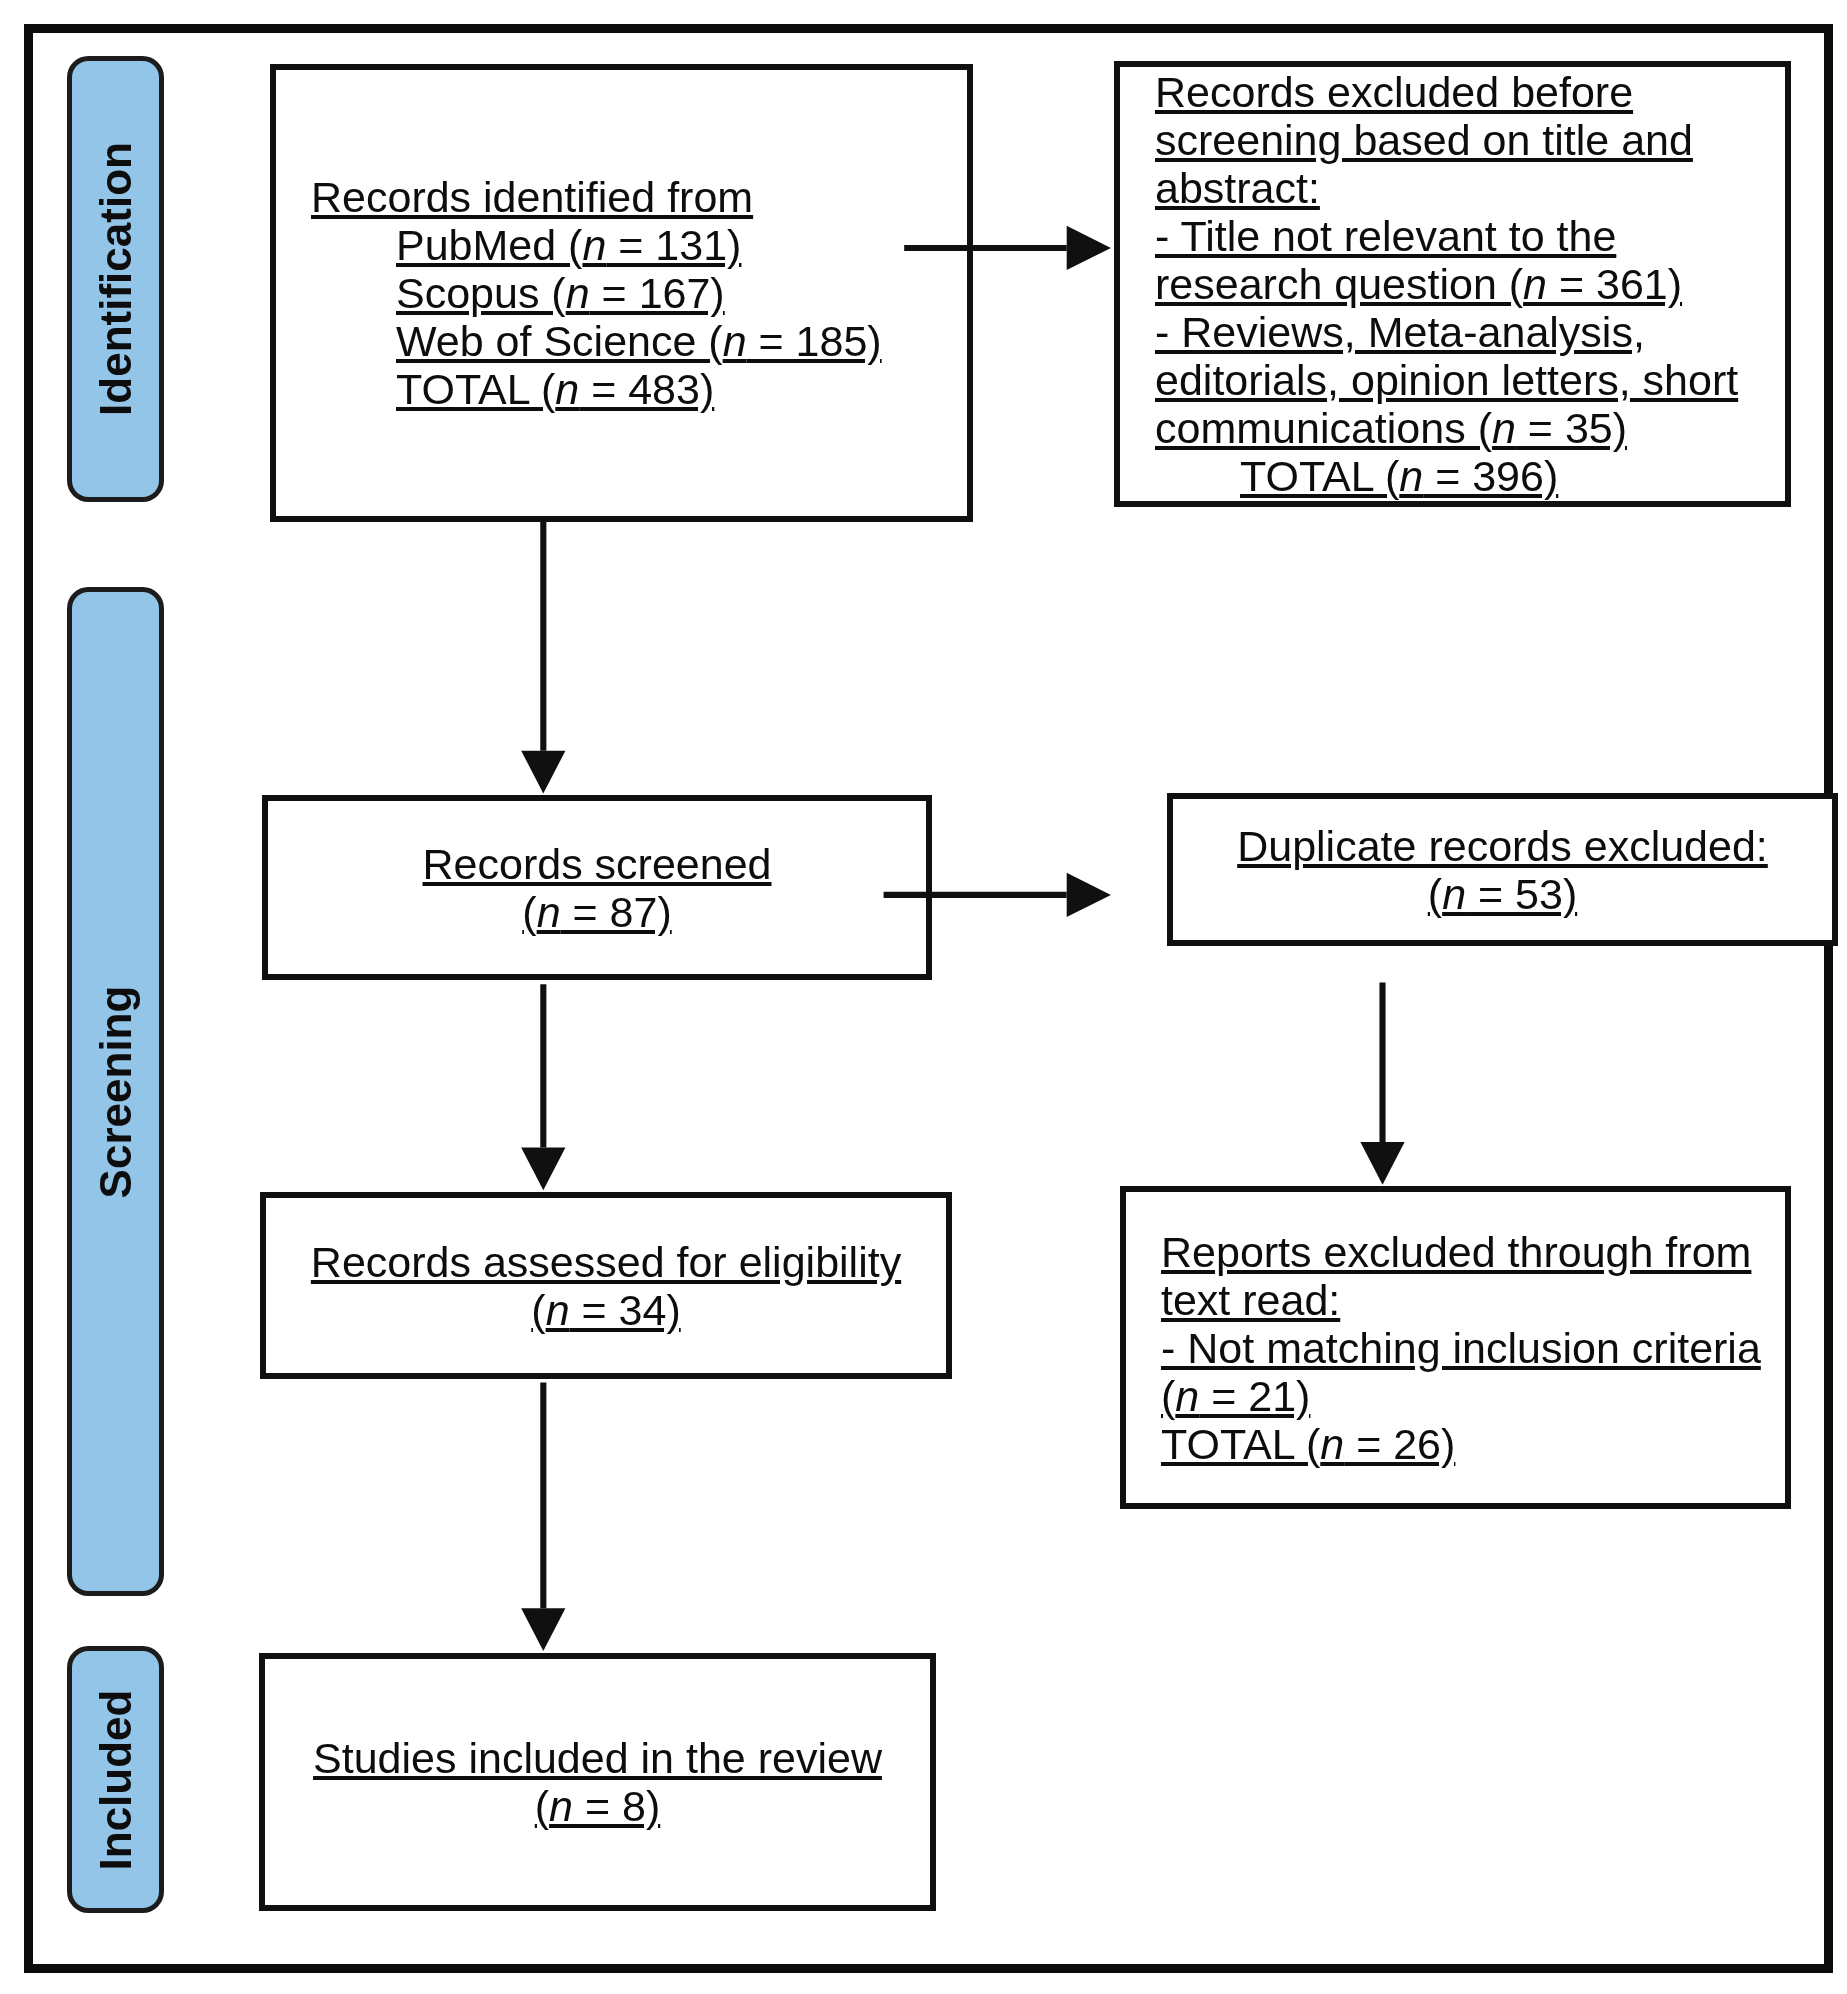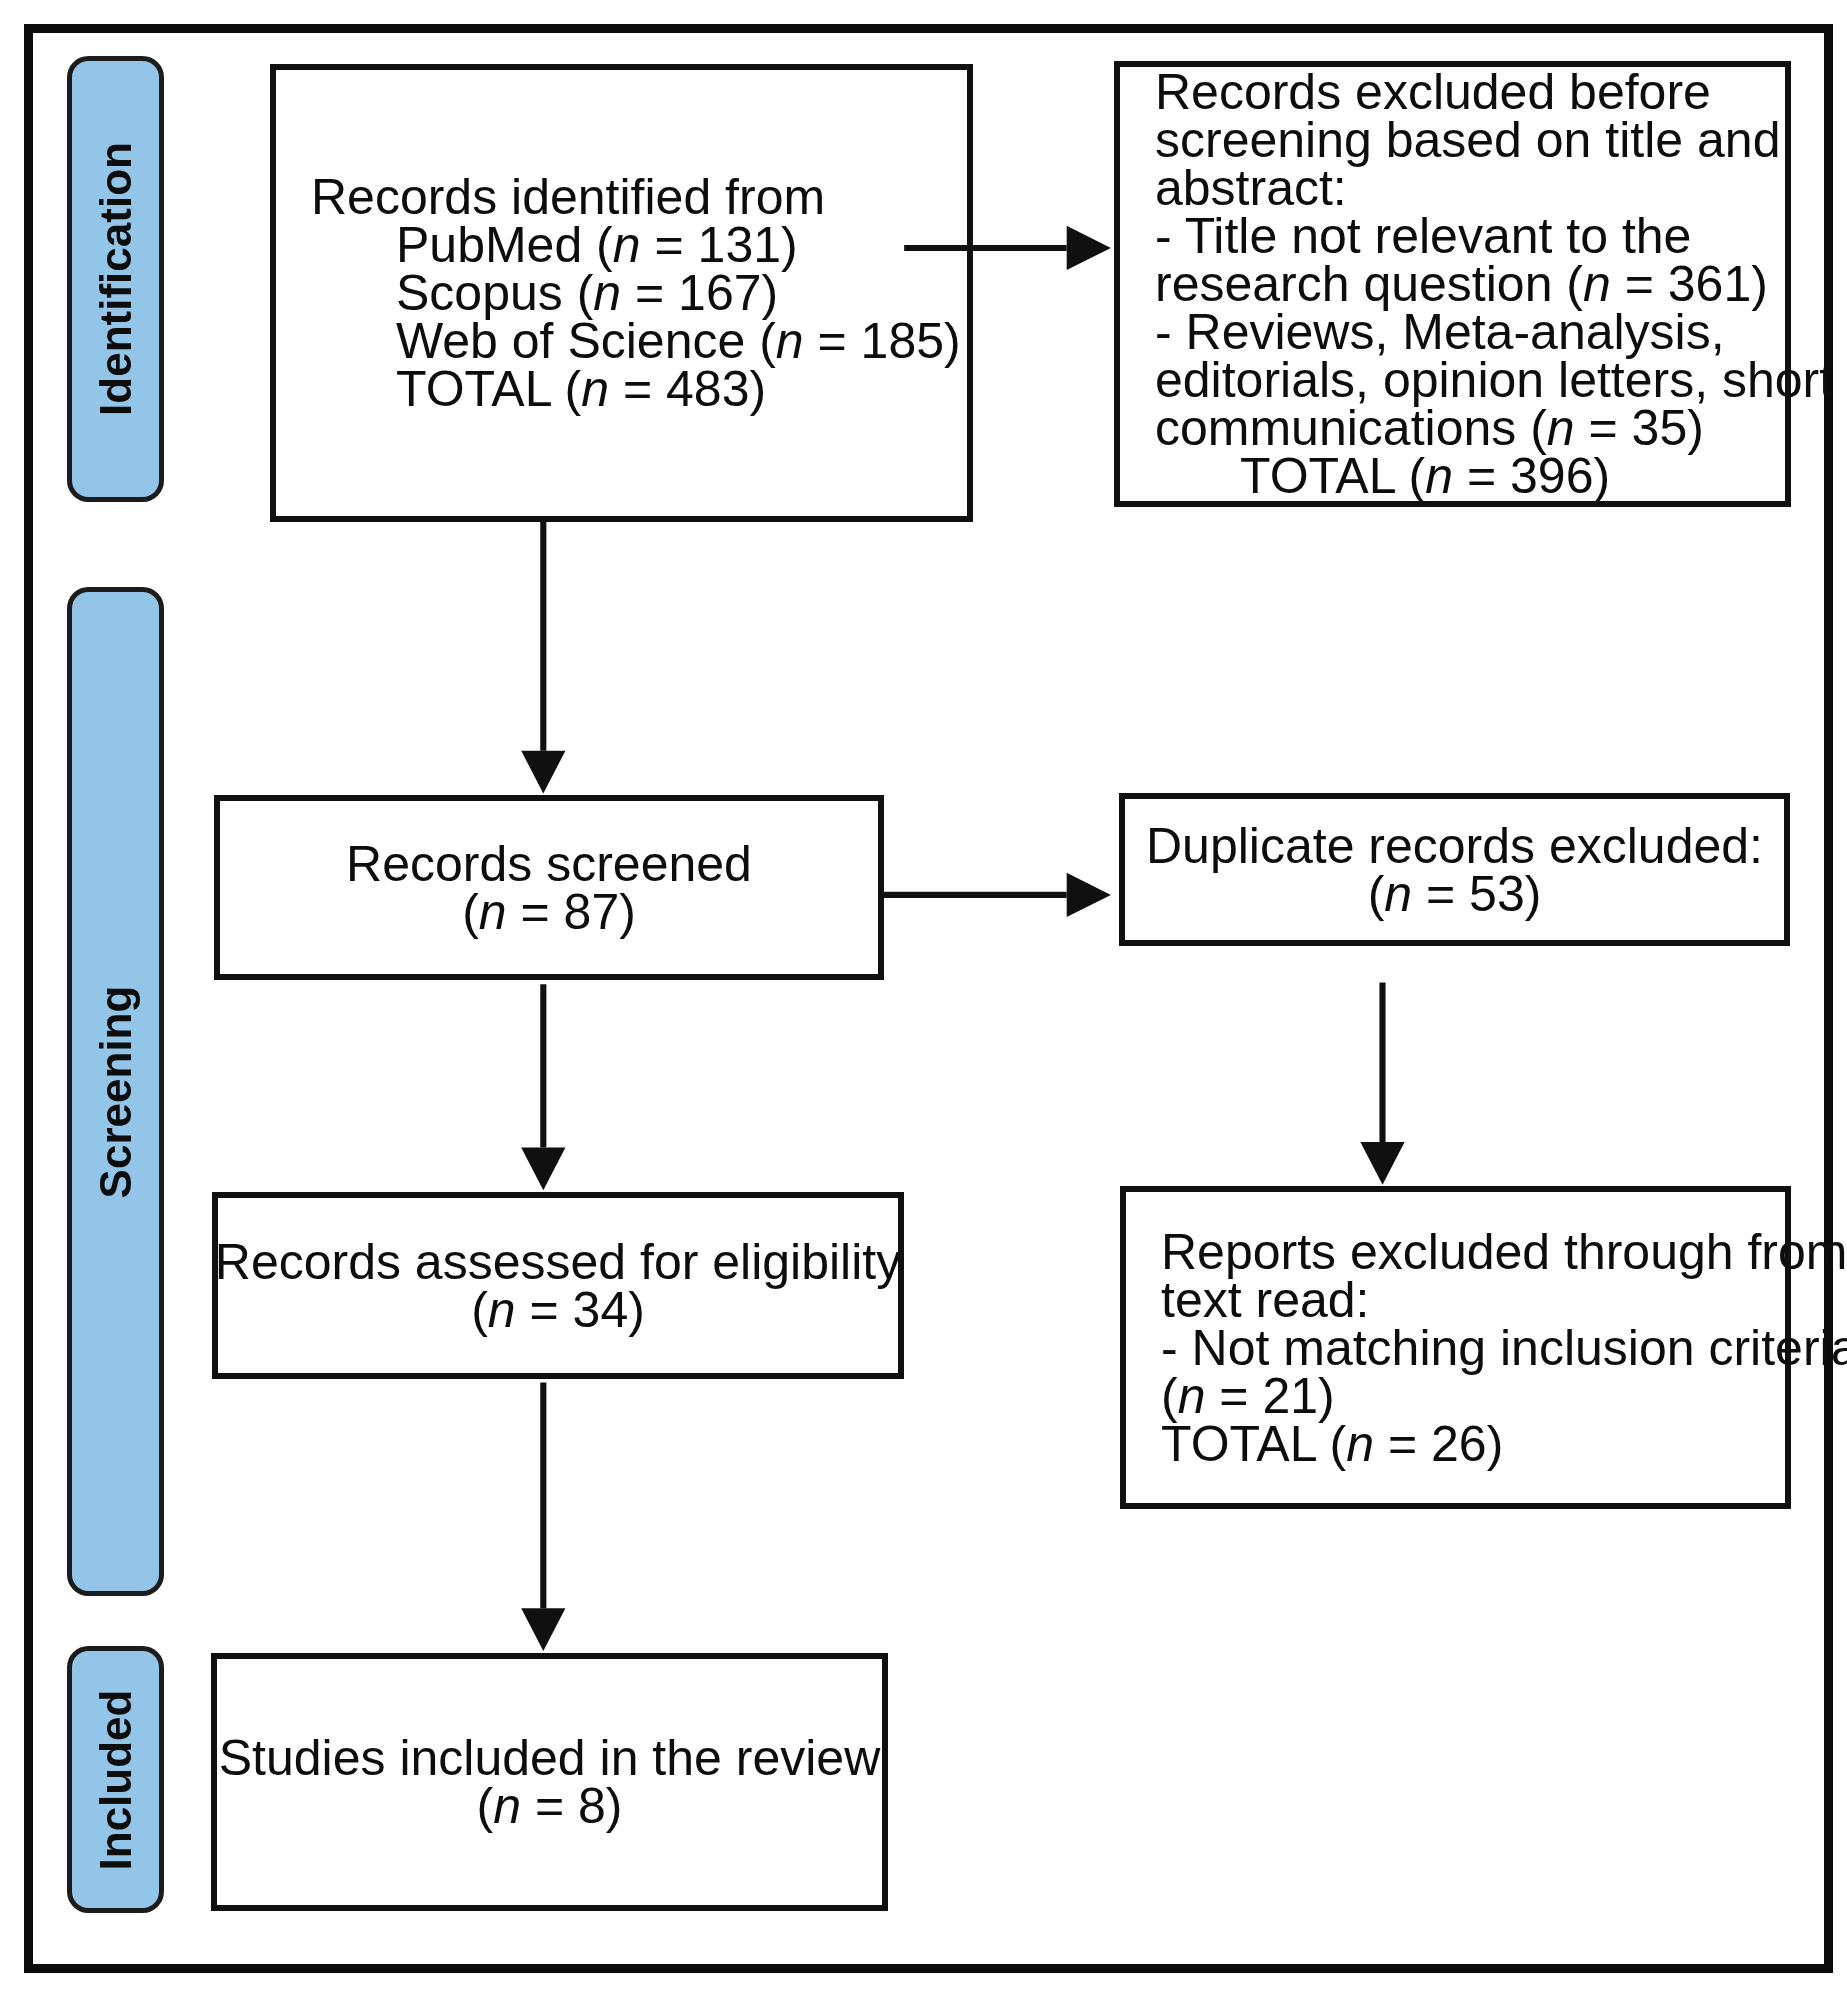--- a/index.html
+++ b/index.html
@@ -12,24 +12,24 @@
          border:5.3px solid #1c1c1c;border-radius:21.4px;box-sizing:border-box;}
   .stage-identification{top:56px;height:446px;}
   .stage-screening{top:587px;height:1009px;}
   .stage-included{top:1646px;height:267px;}
   .stage-label{position:absolute;top:50%;left:50%;
                transform:translate(-50%,-50%) rotate(-90deg);
                white-space:nowrap;font-weight:bold;font-size:44px;color:#0d0d0d;}
   
   .box{position:absolute;background:#ffffff;border:6.1px solid #101010;
        box-sizing:border-box;display:flex;flex-direction:column;
-       justify-content:center;font-size:50px;}
+       justify-content:center;font-size:43px;text-decoration:underline;}
   .box .line{line-height:48px;white-space:nowrap;}
   .box.left-align{align-items:flex-start;text-align:left;padding:6.1px 15.3px 6.1px 35px;}
-  .box.center-align{align-items:center;}
+  .box.center-align{align-items:center;margin-left:48px;}
   .box .line.ind{margin-left:85px;}
   .box-identified{left:234px;top:64px;width:703px;height:458px;margin-left:36px;}
   .box-excluded-before{left:1114px;top:61px;width:677px;height:446px;padding-left:30.5px;}
   .box-screened{left:214px;top:795px;width:670px;height:185px;}
   .box-duplicates{left:1119px;top:793px;width:671px;height:153px;}
   .box-assessed{left:212px;top:1192px;width:692px;height:187px;}
   .box-excluded-fulltext{left:1120px;top:1186px;width:671px;height:323px;padding-left:30.5px;}
   .box-included-studies{left:211px;top:1653px;width:677px;height:258px;}
   .arrows{position:absolute;left:0;top:0;}
   .arrows line{stroke:#101010;stroke-width:8;}

